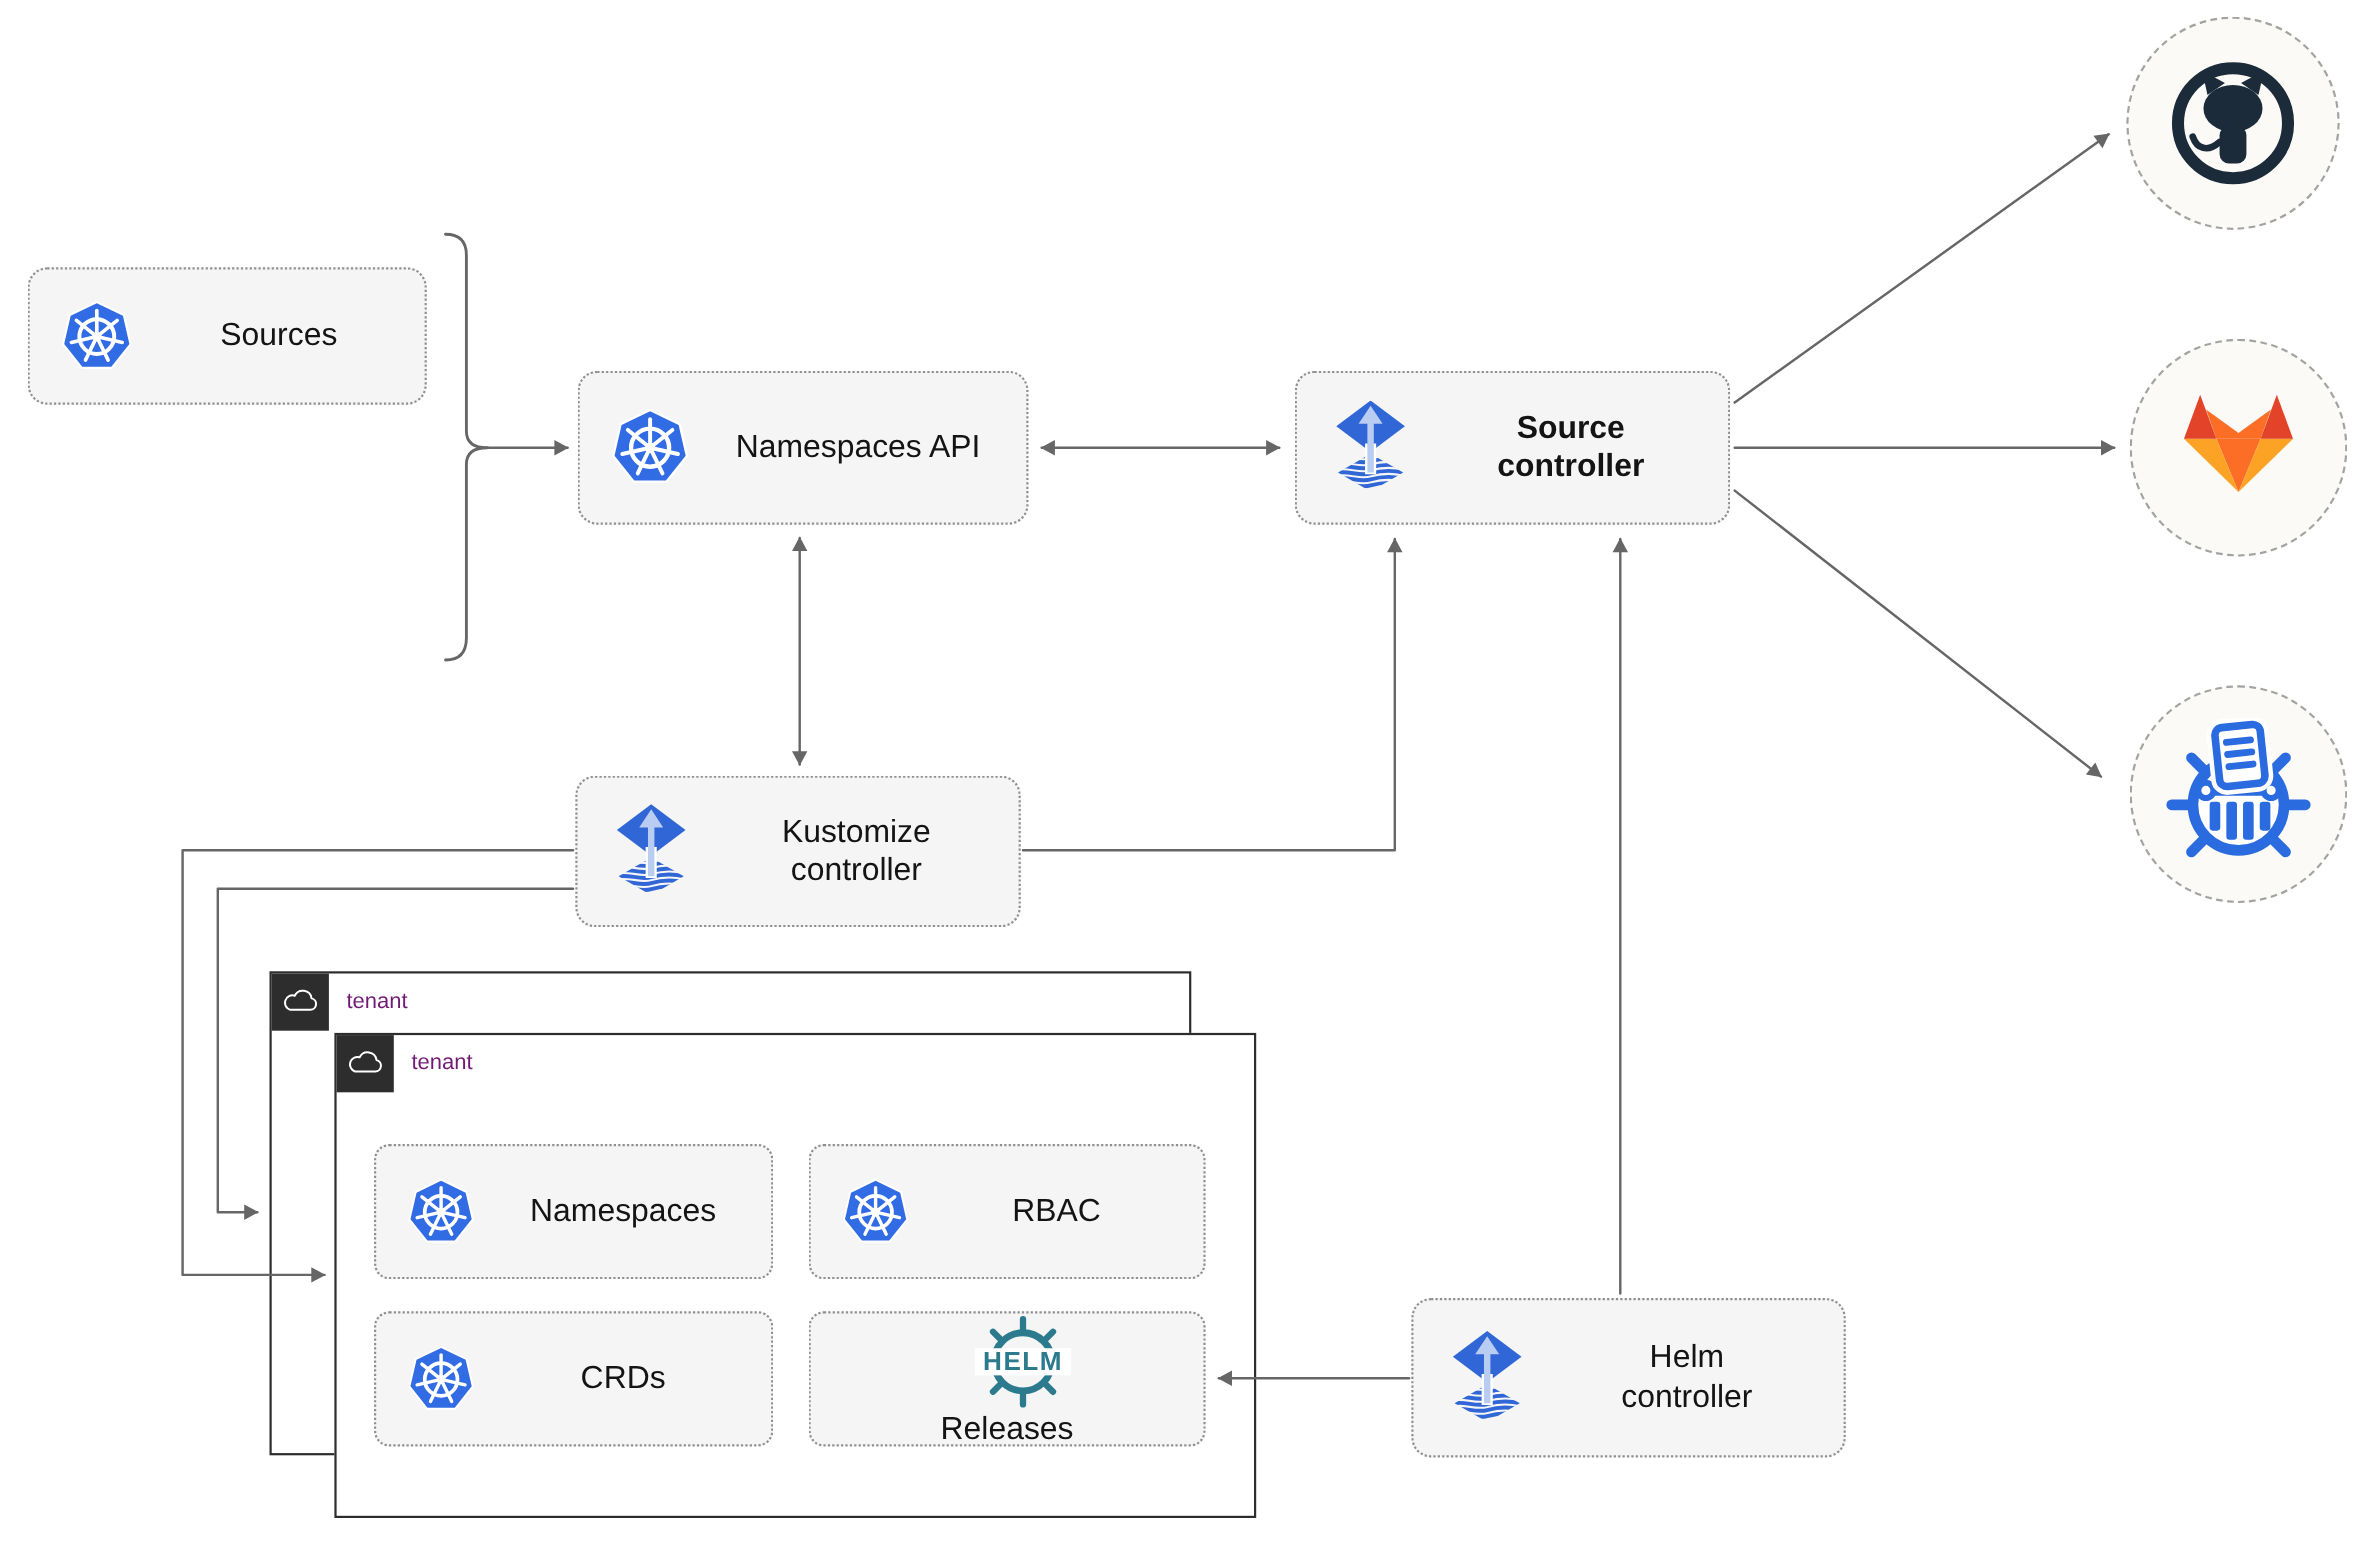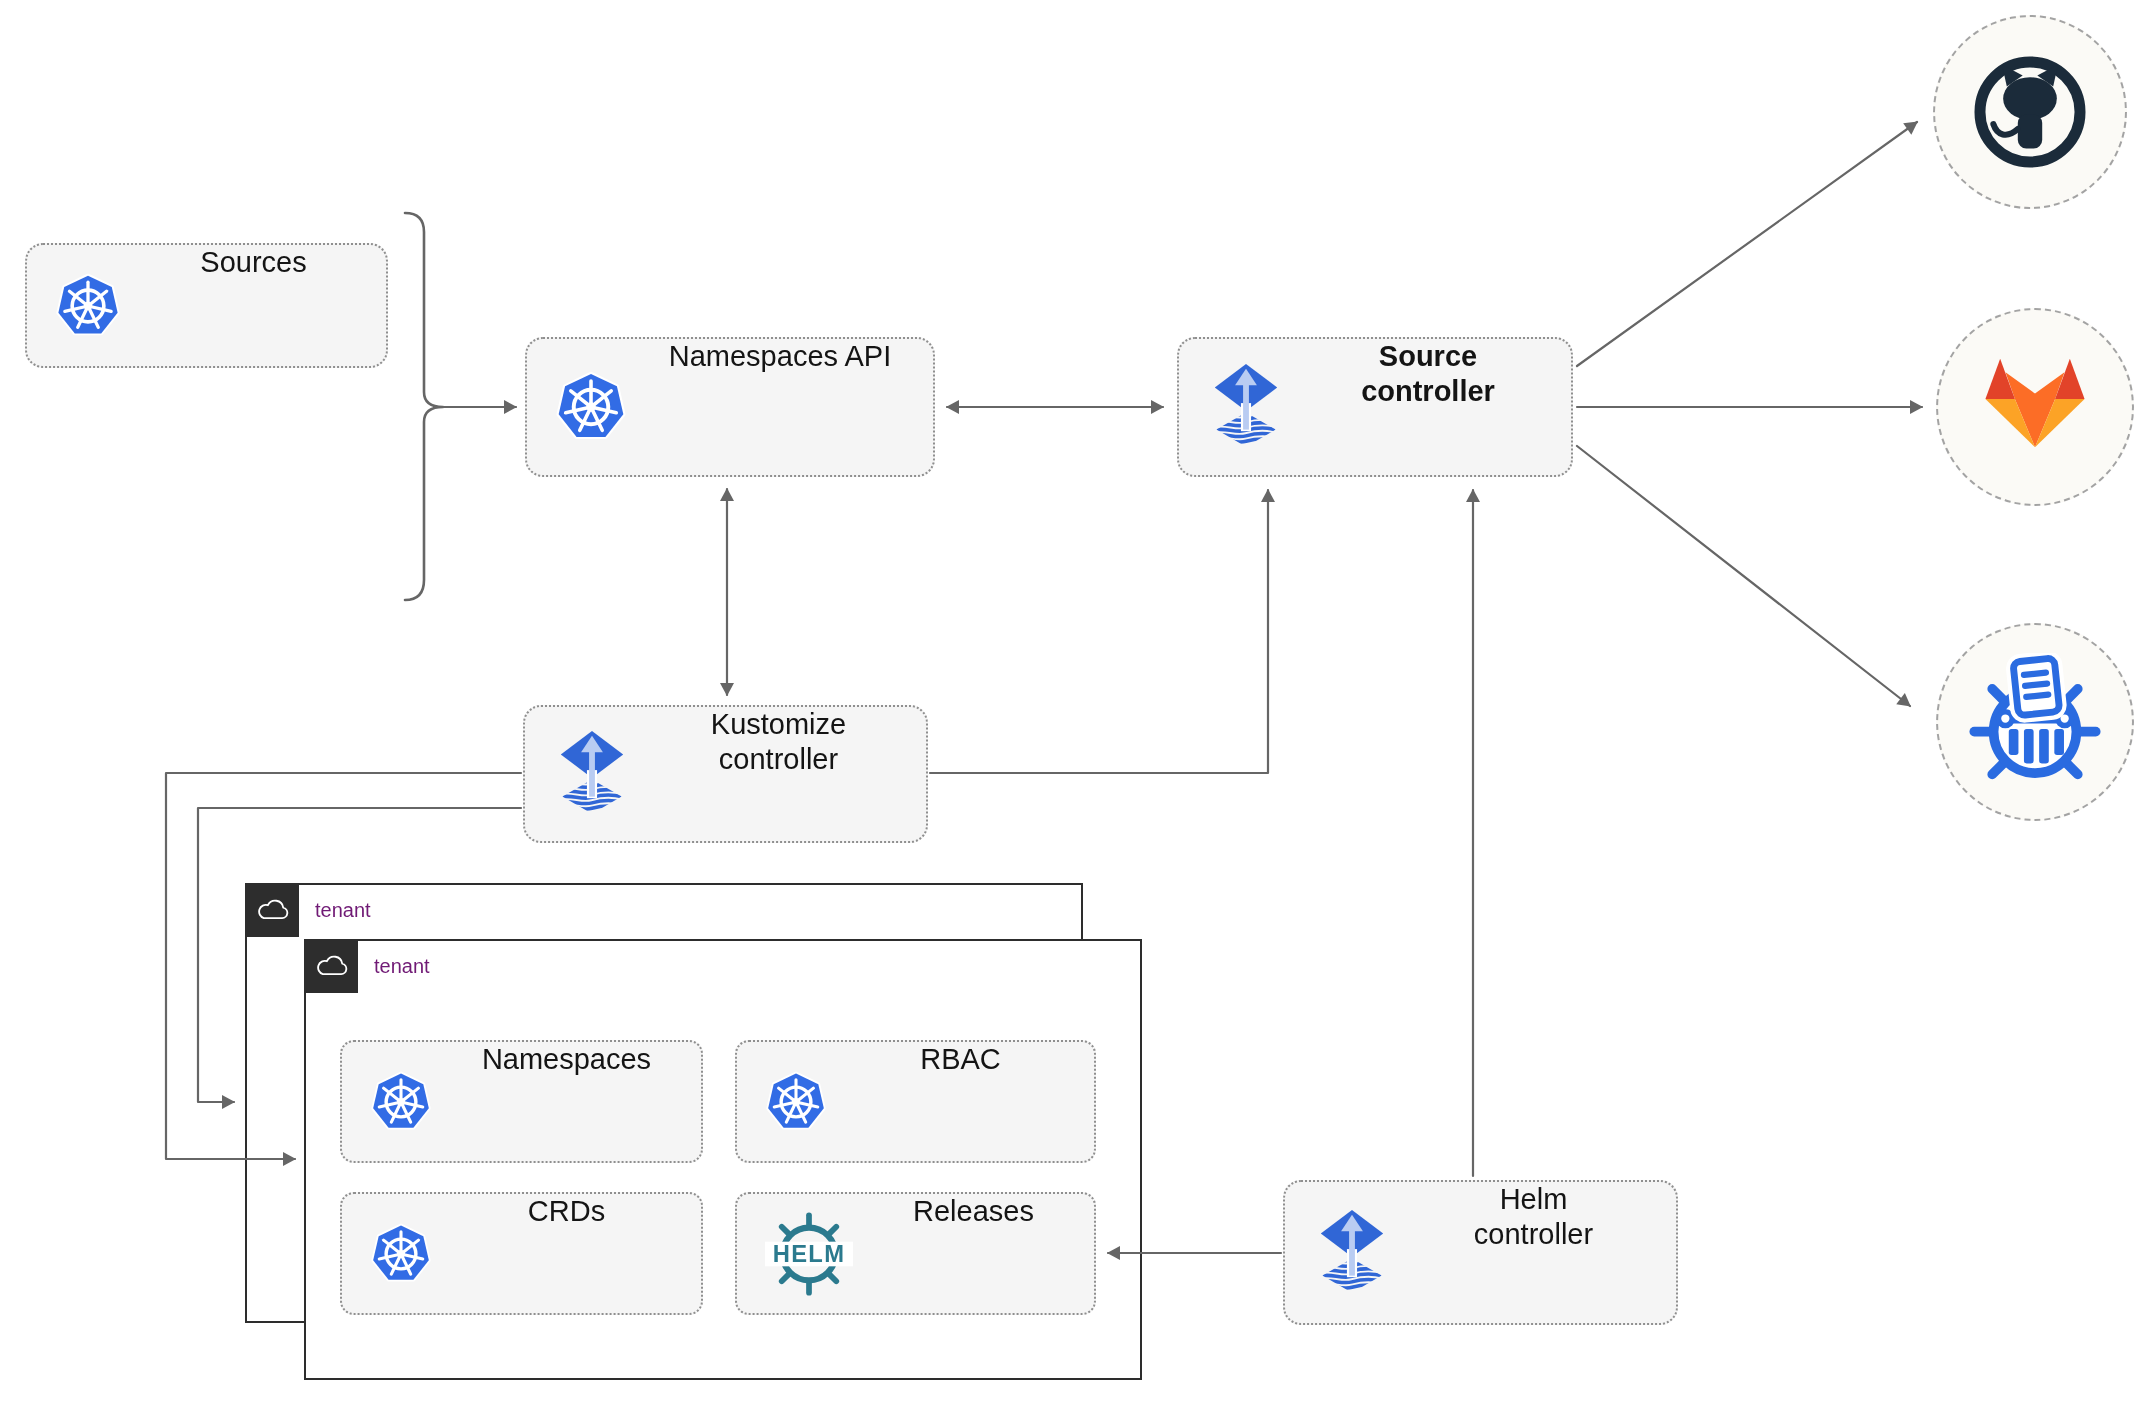--- a/index.html
+++ b/index.html
@@ -5,21 +5,21 @@
   html,body { margin:0; padding:0; background:#ffffff; }
   .canvas {
     position:relative; width:2144px; height:1407px; background:#fff;
     font-family:"Liberation Sans", sans-serif; overflow:hidden;
   }
   
   .node {
     position:absolute; box-sizing:border-box;
     background:var(--color-node-fill,#f5f5f5);
     border:2px dotted #8f8f8f; border-radius:18px;
-    display:flex; z-index:3;
+    display:flex; align-items:center; z-index:3;
   }
   .node .icon { flex:0 0 auto; margin-left:28px; display:flex; align-items:center; }
   .node .label {
     margin:0 auto; text-align:center; font-size:29px; color:#141414; line-height:1.22;
   }
   .node--wrap .label { max-width:190px; }
   .inner-node { border-radius:14px; }
 
   
   .tenant {
@@ -241,21 +241,21 @@
 
   <div class="node inner-node z3" style="left:340px; top:1192px; width:363px; height:123px;">
     <span class="icon">
       <svg width="62" height="62">
           <use href="#sym-k8s"></use>
         </svg>
       </span>
     <span class="label">CRDs</span>
   </div>
 
-  <div class="node inner-node z3" style="left:735px; top:1192px; width:361px; height:123px;">
+  <div class="node inner-node z3" style="left:735px; top:1192px; width:361px; height:123px;flex-direction:column;">
     <span class="icon">
       <svg width="88" height="88">
           <use href="#sym-helm"></use>
         </svg>
       </span>
     <span class="label">Releases</span>
   </div>
 
   <div class="remote" style="left:1933px; top:15px; width:194px; height:194px;">
     <svg width="122" height="122">

